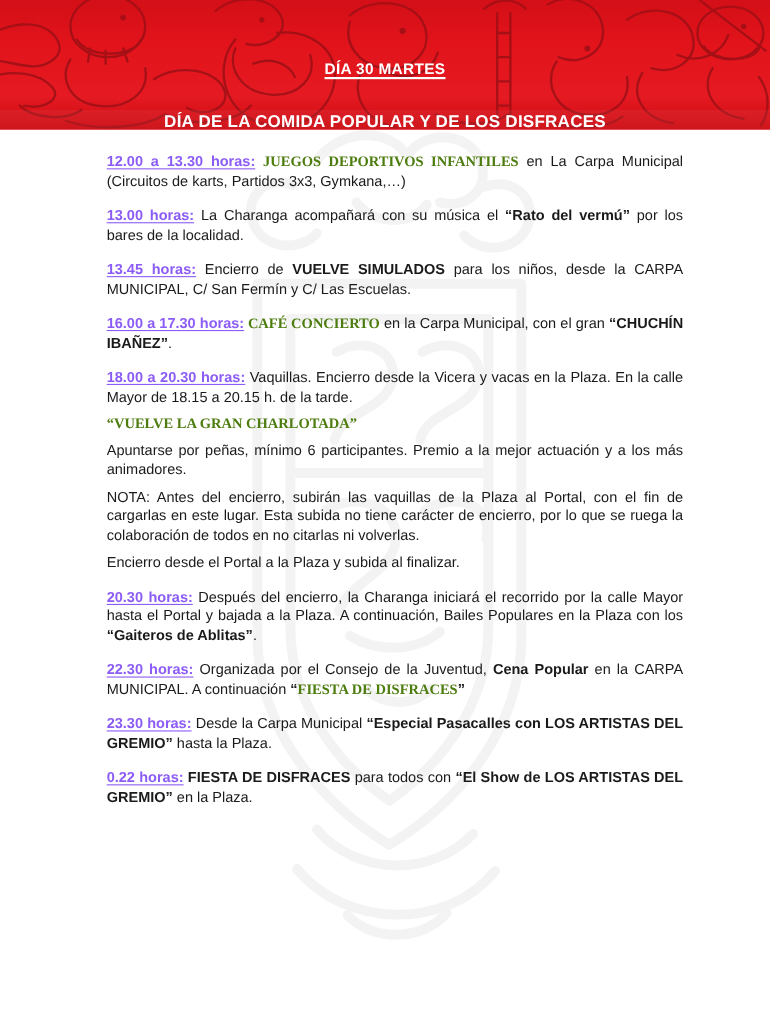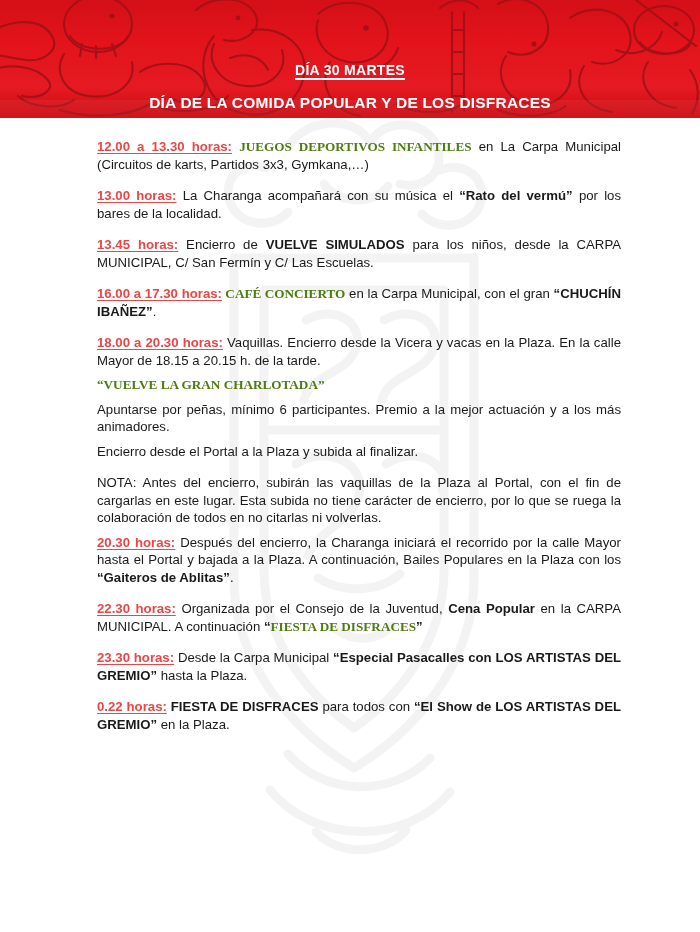--- a/index.html
+++ b/index.html
@@ -38,21 +38,21 @@
       rgba(237,28,36,0.00) 72%,
       rgba(200,8,16,0.22) 100%);
     pointer-events: none;
   }
   .banner-text {
     position: absolute;
     inset: 0;
     display: flex;
     flex-direction: column;
     align-items: center;
-    justify-content: center;
+    justify-content: space-between;
     padding-top: 55px;
     box-sizing: border-box;
   }
   .banner-title {
     color: #ffffff;
     font-size: 14px;
     font-weight: bold;
     letter-spacing: 0.3px;
     text-decoration: underline;
     text-underline-offset: 3px;
@@ -98,21 +98,21 @@
     color: #1a1a1a;
     text-align: justify;
     margin: 0 0 14px 0;
     position: relative;
     z-index: 2;
   }
   .para.tight { margin-bottom: 7px; }
   .para.last  { margin-bottom: 0; }
 
   .time {
-    color: #ef4444;
+    color: #8b5cf6;
     font-weight: bold;
     text-decoration: underline;
     text-underline-offset: 2px;
   }
   .red {
     color: #4d7c0f;
     font-weight: bold;
     font-family: Liberation Serif, serif;
   }
   .b {
@@ -249,23 +249,23 @@
     <p class="para tight">
       <span class="time">18.00 a 20.30 horas:</span><span>  Vaquillas. Encierro desde la Vicera y vacas en la Plaza. En la calle Mayor de 18.15 a 20.15 h. de la tarde.</span>
     </p>
 
     <p class="para tight">
       <span class="red">“VUELVE LA GRAN CHARLOTADA”</span>
     </p>
 
     <p class="para tight">Apuntarse por peñas, mínimo 6 participantes. Premio a la mejor actuación y a los más animadores.</p>
 
+    <p class="para tight">NOTA: Antes del encierro, subirán las vaquillas de la Plaza al Portal, con el fin de cargarlas en este lugar. Esta subida no tiene carácter de encierro, por lo que se ruega la colaboración de todos en no citarlas ni volverlas.</p>
+
     <p class="para">Encierro desde el Portal a la Plaza y subida al finalizar.</p>
-
-    <p class="para tight">NOTA: Antes del encierro, subirán las vaquillas de la Plaza al Portal, con el fin de cargarlas en este lugar. Esta subida no tiene carácter de encierro, por lo que se ruega la colaboración de todos en no citarlas ni volverlas.</p>
 
     <p class="para">
       <span class="time">20.30 horas:</span><span> Después del encierro, la Charanga iniciará el recorrido por la calle Mayor hasta el Portal y bajada a la Plaza. A continuación, Bailes Populares en la Plaza con los </span><span class="b">“Gaiteros de Ablitas”</span><span>.</span>
     </p>
 
     <p class="para">
       <span class="time">22.30 horas:</span><span> Organizada por el Consejo de la Juventud, </span><span class="b">Cena Popular</span><span> en la CARPA MUNICIPAL. A continuación </span><span class="b">“</span><span class="red">FIESTA DE DISFRACES</span><span class="b">”</span>
     </p>
 
     <p class="para">

